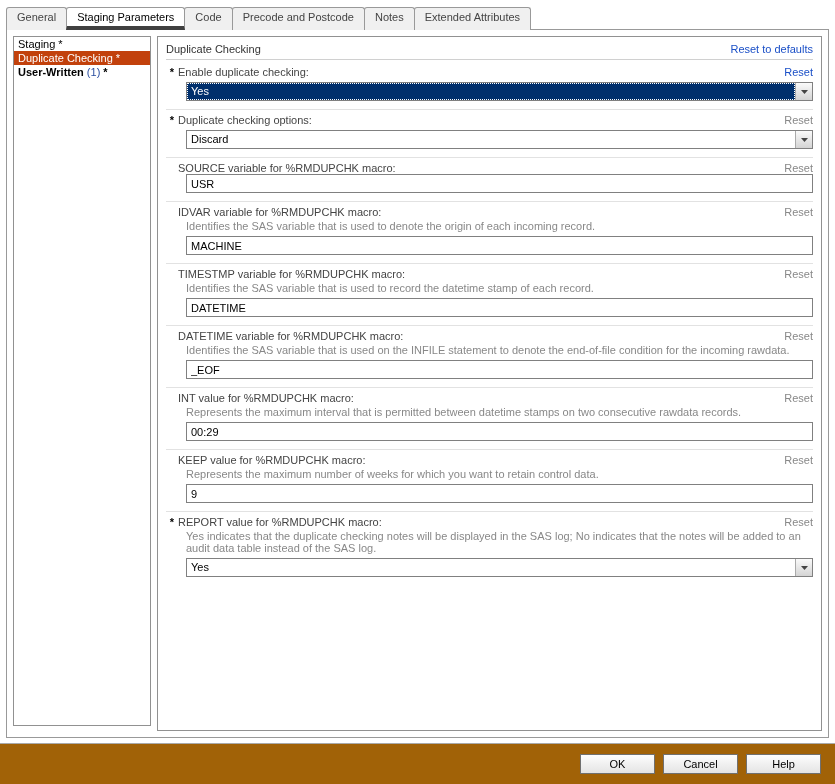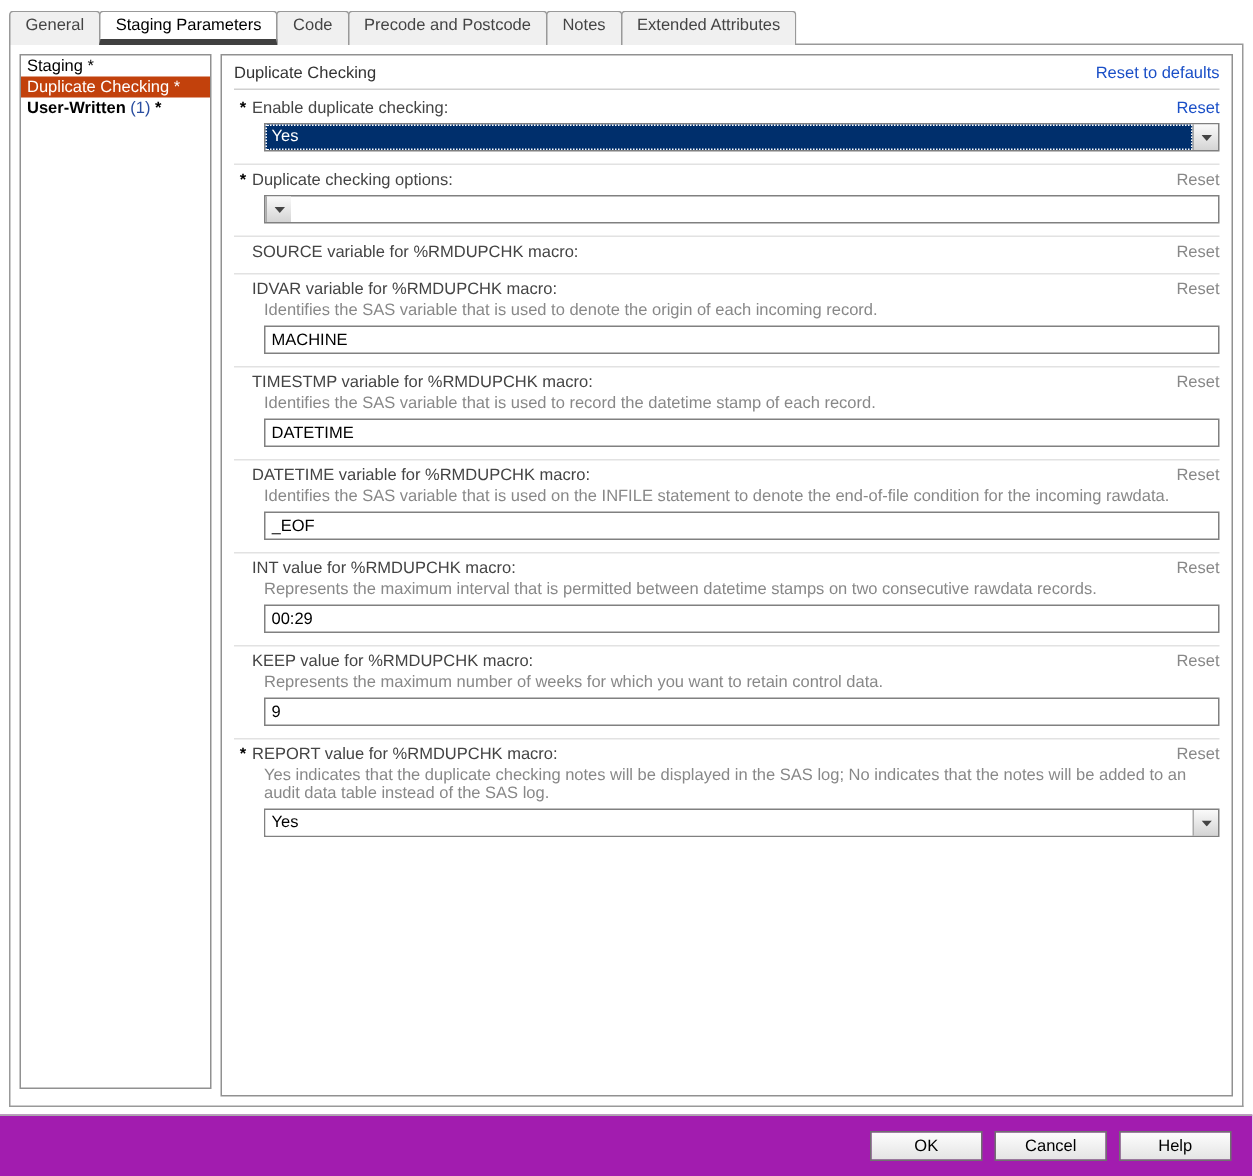--- a/index.html
+++ b/index.html
@@ -42,21 +42,21 @@
     color: #000;
   }
   .tab-content {
     display: flex;
     border: 1px solid #999;
     border-top: none;
     height: 708px;
     background: #fff;
   }
   .side-list {
-    width: 128px;
+    width: 138px;
     border: 1px solid #919191;
     margin: 6px;
     background: #fff;
     height: 690px;
     overflow: auto;
   }
   .side-item {
     padding: 1px 4px;
     white-space: nowrap;
     cursor: default;
@@ -158,21 +158,21 @@
     justify-content: center;
     cursor: pointer;
   }
   .select-btn svg { display: block; }
   .bottom-bar {
     display: flex;
     justify-content: flex-end;
     padding: 10px 14px 10px 10px;
     gap: 8px;
     border-top: 1px solid #aaa;
-    background: #a21caf;
+    background: #a16207;
     position: absolute;
     bottom: 0; left: 0; right: 0;
   }
   .btn {
     min-width: 75px;
     padding: 3px 10px;
     border: 1px solid #707070;
     background: linear-gradient(#fdfdfd,#e4e4e4);
     font-family: inherit;
     font-size: 11px;
@@ -226,33 +226,37 @@
             </div>
             <div class="field-block">
               <div class="field-header">
                 <span class="required-mark">*</span>
                 <span class="field-label">Duplicate checking options:</span>
                 <span class="field-reset">Reset</span>
               </div>
               <div style="height: 4px;"></div>
               <div class="field-input-row">
                 <div class="select-wrapper">
+                  <div class="select-value">Discard</div>
                   <div class="select-btn">
                     <svg width="7" height="4" viewBox="0 0 7 4">
                       <path d="M0 0 L3.5 4 L7 0 Z" fill="#444"></path>
                     </svg>
                   </div>
                 </div>
               </div>
             </div>
             <div class="field-block">
               <div class="field-header">
                 <span class="required-mark"></span>
                 <span class="field-label">SOURCE variable for %RMDUPCHK macro:</span>
                 <span class="field-reset">Reset</span>
+              </div>
+              <div class="field-input-row">
+                <input type="text" class="text-input" value="USR" style="">
               </div>
             </div>
             <div class="field-block">
               <div class="field-header">
                 <span class="required-mark"></span>
                 <span class="field-label">IDVAR variable for %RMDUPCHK macro:</span>
                 <span class="field-reset">Reset</span>
               </div>
               <div class="field-desc">Identifies the SAS variable that is used to denote the origin of each incoming record.</div>
               <div class="field-input-row">

